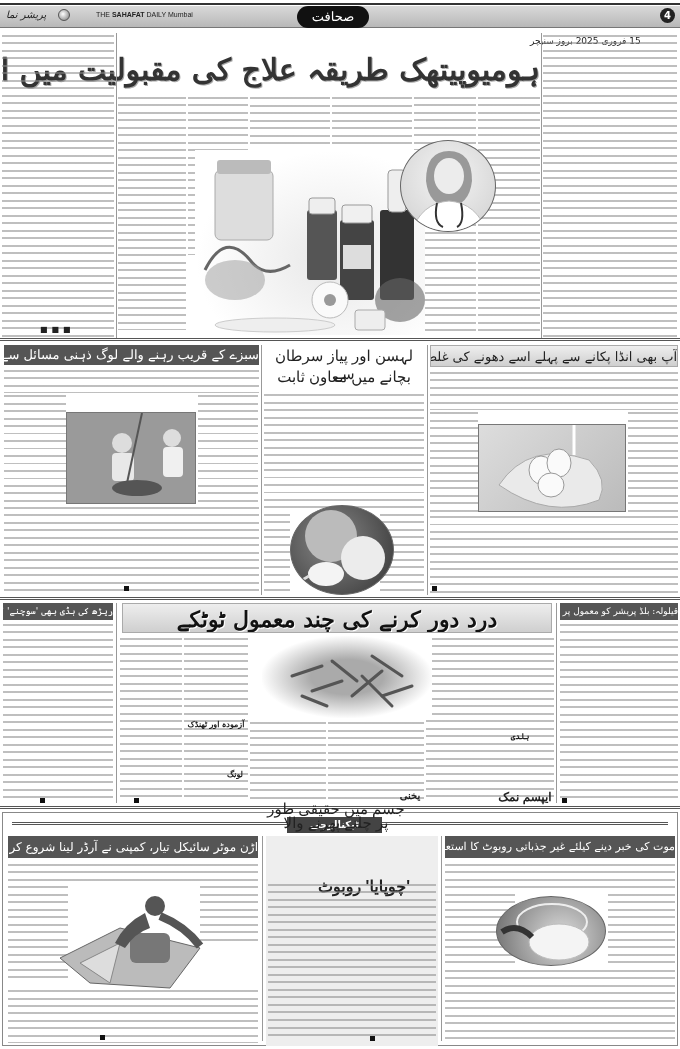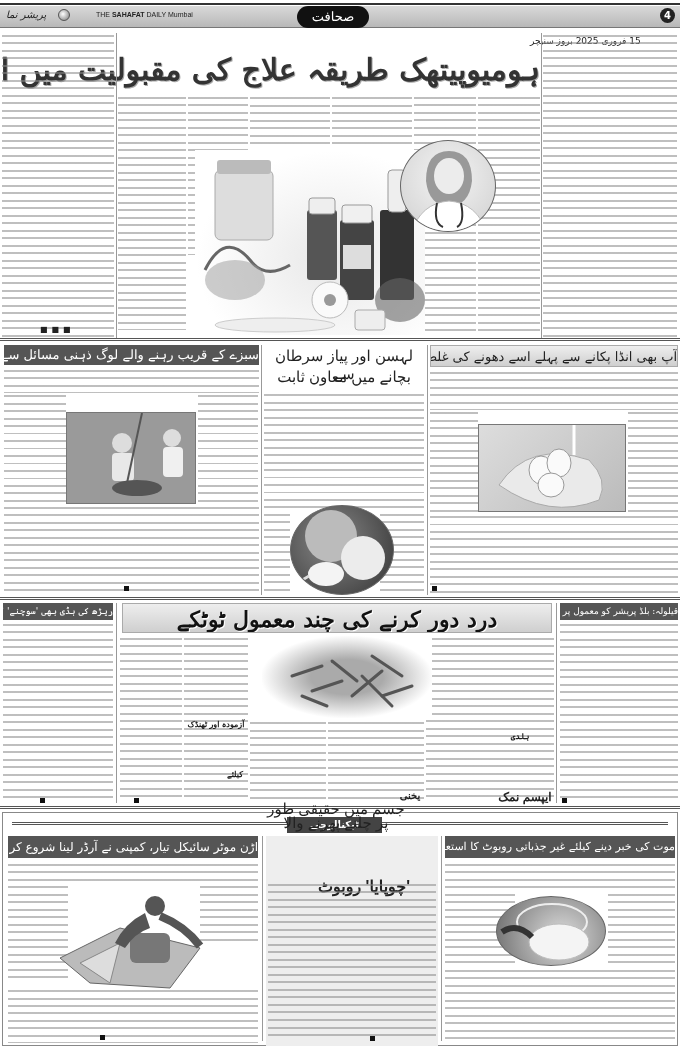--- a/index.html
+++ b/index.html
@@ -239,21 +239,21 @@
         <line x1="90" y1="60" x2="120" y2="35"></line>
       <line x1="110" y1="20" x2="140" y2="40"></line>
         <line x1="120" y1="60" x2="150" y2="50"></line>
       <line x1="40" y1="60" x2="65" y2="70"></line>
         <line x1="100" y1="40" x2="130" y2="70"></line>
     </g>
   </svg>
 </div>
 <div class="h-plain" style="left:490px;top:732px;width:60px;font-size:8px;font-weight:bold">ہلدی</div>
 <div class="h-plain" style="left:186px;top:720px;width:60px;font-size:8px;font-weight:bold">آزمودہ اور ٹھنڈک</div>
-<div class="h-plain" style="left:220px;top:770px;width:30px;font-size:8px;font-weight:bold">کیلئے</div>
+<div class="h-plain" style="left:220px;top:770px;width:30px;font-size:8px;font-weight:bold">لونگ</div>
 <div class="h-plain" style="left:495px;top:790px;width:60px;font-size:12px;font-weight:bold">ایپسم نمک</div>
 <div class="h-plain" style="left:390px;top:790px;width:40px;font-size:10px;font-weight:bold">یخنی</div>
 <div class="endmark" style="left:134px;top:798px"></div>
 <div class="rule-v" style="left:556px;top:603px;height:200px"></div>
 
 <div class="hbox-dark" style="left:560px;top:603px;width:118px;height:17px;font-size:9px;line-height:17px">قیلولہ: بلڈ پریشر کو معمول پر لائے</div>
 <div class="txt" style="left:560px;top:622px;width:118px;height:182px">
     <div class="lines"></div>
   </div>
 <div class="endmark" style="left:562px;top:798px"></div>

